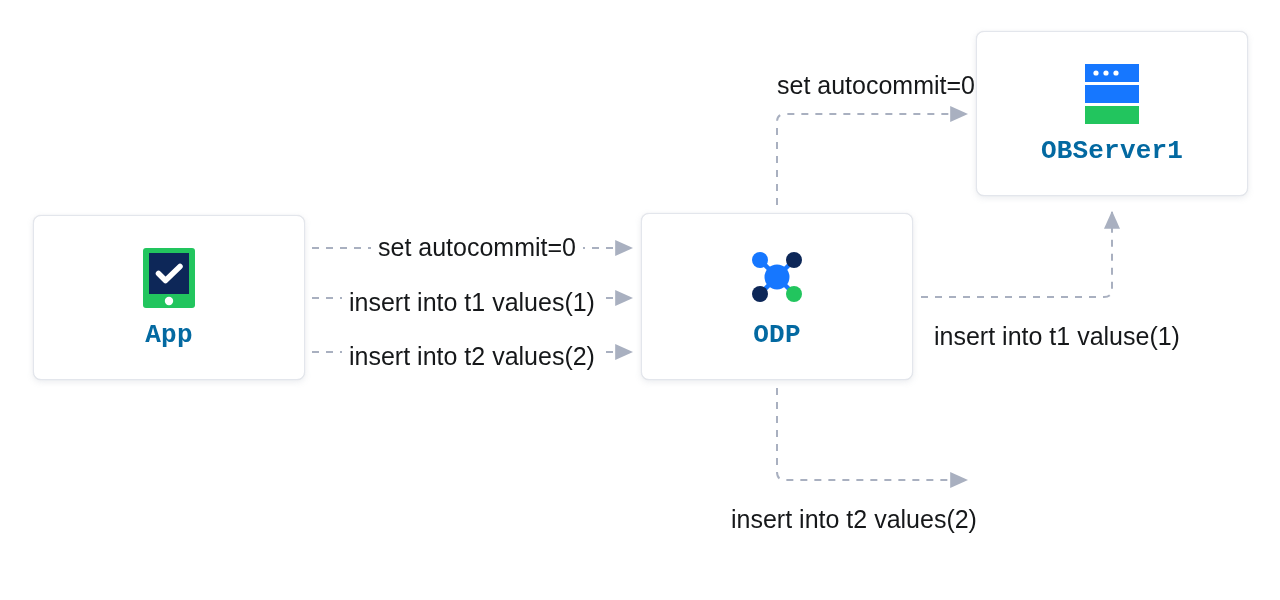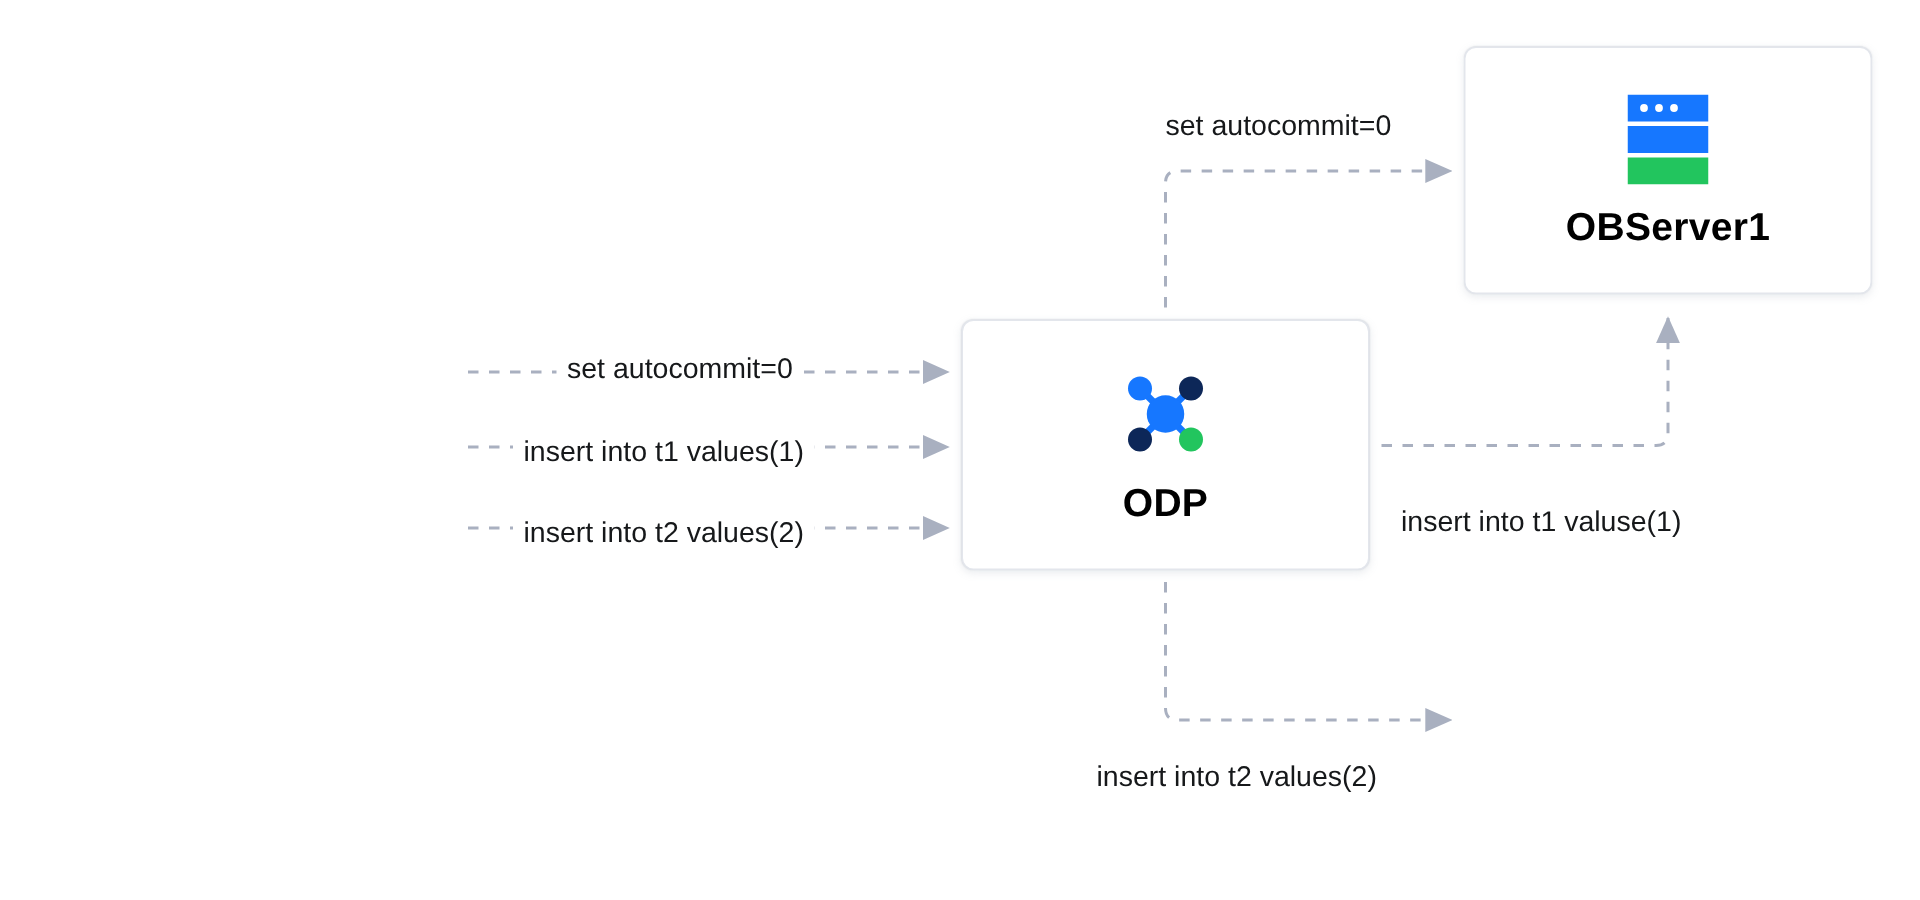--- a/index.html
+++ b/index.html
@@ -35,57 +35,58 @@
     justify-content: center;
     z-index: 5;
   }
   .node-icon {
     display: block;
     margin-bottom: 10px;
   }
   .node-label {
     font-size: 26px;
     font-weight: bold;
-    color: #000000;
+    color: #0369a1;
     letter-spacing: 0.2px;
     line-height: 1;
+    font-family: Liberation Mono, monospace;
   }
 
   #node-app   { left: 33px;  top: 215px; width: 272px; height: 165px; }
   #node-odp   { left: 641px; top: 213px; width: 272px; height: 167px; }
   #node-obs1  { left: 976px; top: 31px;  width: 272px; height: 165px; }
   #node-obs2  { left: 976px; top: 396px; width: 272px; height: 170px; }
 
   
   #edges {
     position: absolute;
     left: 0; top: 0;
     width: 1280px;
     height: 600px;
     z-index: 2;
   }
 
   
   .edge-label {
     position: absolute;
-    font-size: 19px;
+    font-size: 25px;
     color: #16181a;
     white-space: nowrap;
     background: #ffffff;
     padding: 0 7px;
     line-height: 22px;
     z-index: 4;
   }
   .edge-label.no-bg { background: transparent; }
 
   #lbl-app-1 { left: 371px; top: 236px; }
   #lbl-app-2 { left: 342px; top: 291px; text-align: right; }
   #lbl-app-3 { left: 342px; top: 345px; }
   #lbl-odp-obs1 { left: 770px; top: 74px; }
-  #lbl-odp-obs1-up { left: 927px; top: 338px; }
+  #lbl-odp-obs1-up { left: 927px; top: 325px; }
   #lbl-odp-obs2 { left: 724px; top: 508px; }
 </style>
 </head>
 <body>
 
 <div id="canvas">
 
   <svg id="edges" viewBox="0 0 1280 600" width="1280" height="600" xmlns="http://www.w3.org/2000/svg">
     <defs>
       <marker id="arrowhead" markerWidth="9" markerHeight="8" refX="8.4" refY="4" orient="auto" markerUnits="strokeWidth">
@@ -123,20 +124,31 @@
   <div class="edge-label" id="lbl-app-2">insert into t1 values(1)</div>
 
   <div class="edge-label" id="lbl-app-3">insert into t2 values(2)</div>
 
   <div class="edge-label no-bg" id="lbl-odp-obs1">set autocommit=0</div>
 
   <div class="edge-label no-bg" id="lbl-odp-obs1-up">insert into t1 valuse(1)</div>
 
   <div class="edge-label no-bg" id="lbl-odp-obs2">insert into t2 values(2)</div>
 
+  <div class="node" id="node-app">
+    <span class="node-icon">
+      <svg width="52" height="60" viewBox="0 0 52 60" xmlns="http://www.w3.org/2000/svg">
+        <rect x="0" y="0" width="52" height="60" rx="3" fill="#22c55e"></rect>
+        <rect x="6" y="5" width="40" height="41" fill="#0d2758"></rect>
+        <path d="M15.5,25.5 L22.5,32.5 L37,18.5" fill="none" stroke="#ffffff" stroke-width="5.5" stroke-linecap="round" stroke-linejoin="round"></path>
+        <circle cx="26" cy="53" r="4.2" fill="#ffffff"></circle>
+      </svg>
+    </span>
+    <span class="node-label">App</span>
+  </div>
 
   <div class="node" id="node-odp">
     <span class="node-icon">
       <svg width="62" height="62" viewBox="0 0 62 62" xmlns="http://www.w3.org/2000/svg">
         <g stroke="#1677ff" stroke-width="4.5" stroke-linecap="round">
           <line x1="31" y1="31" x2="14" y2="14"></line>
           <line x1="31" y1="31" x2="48" y2="14"></line>
           <line x1="31" y1="31" x2="14" y2="48"></line>
           <line x1="31" y1="31" x2="48" y2="48"></line>
         </g>

